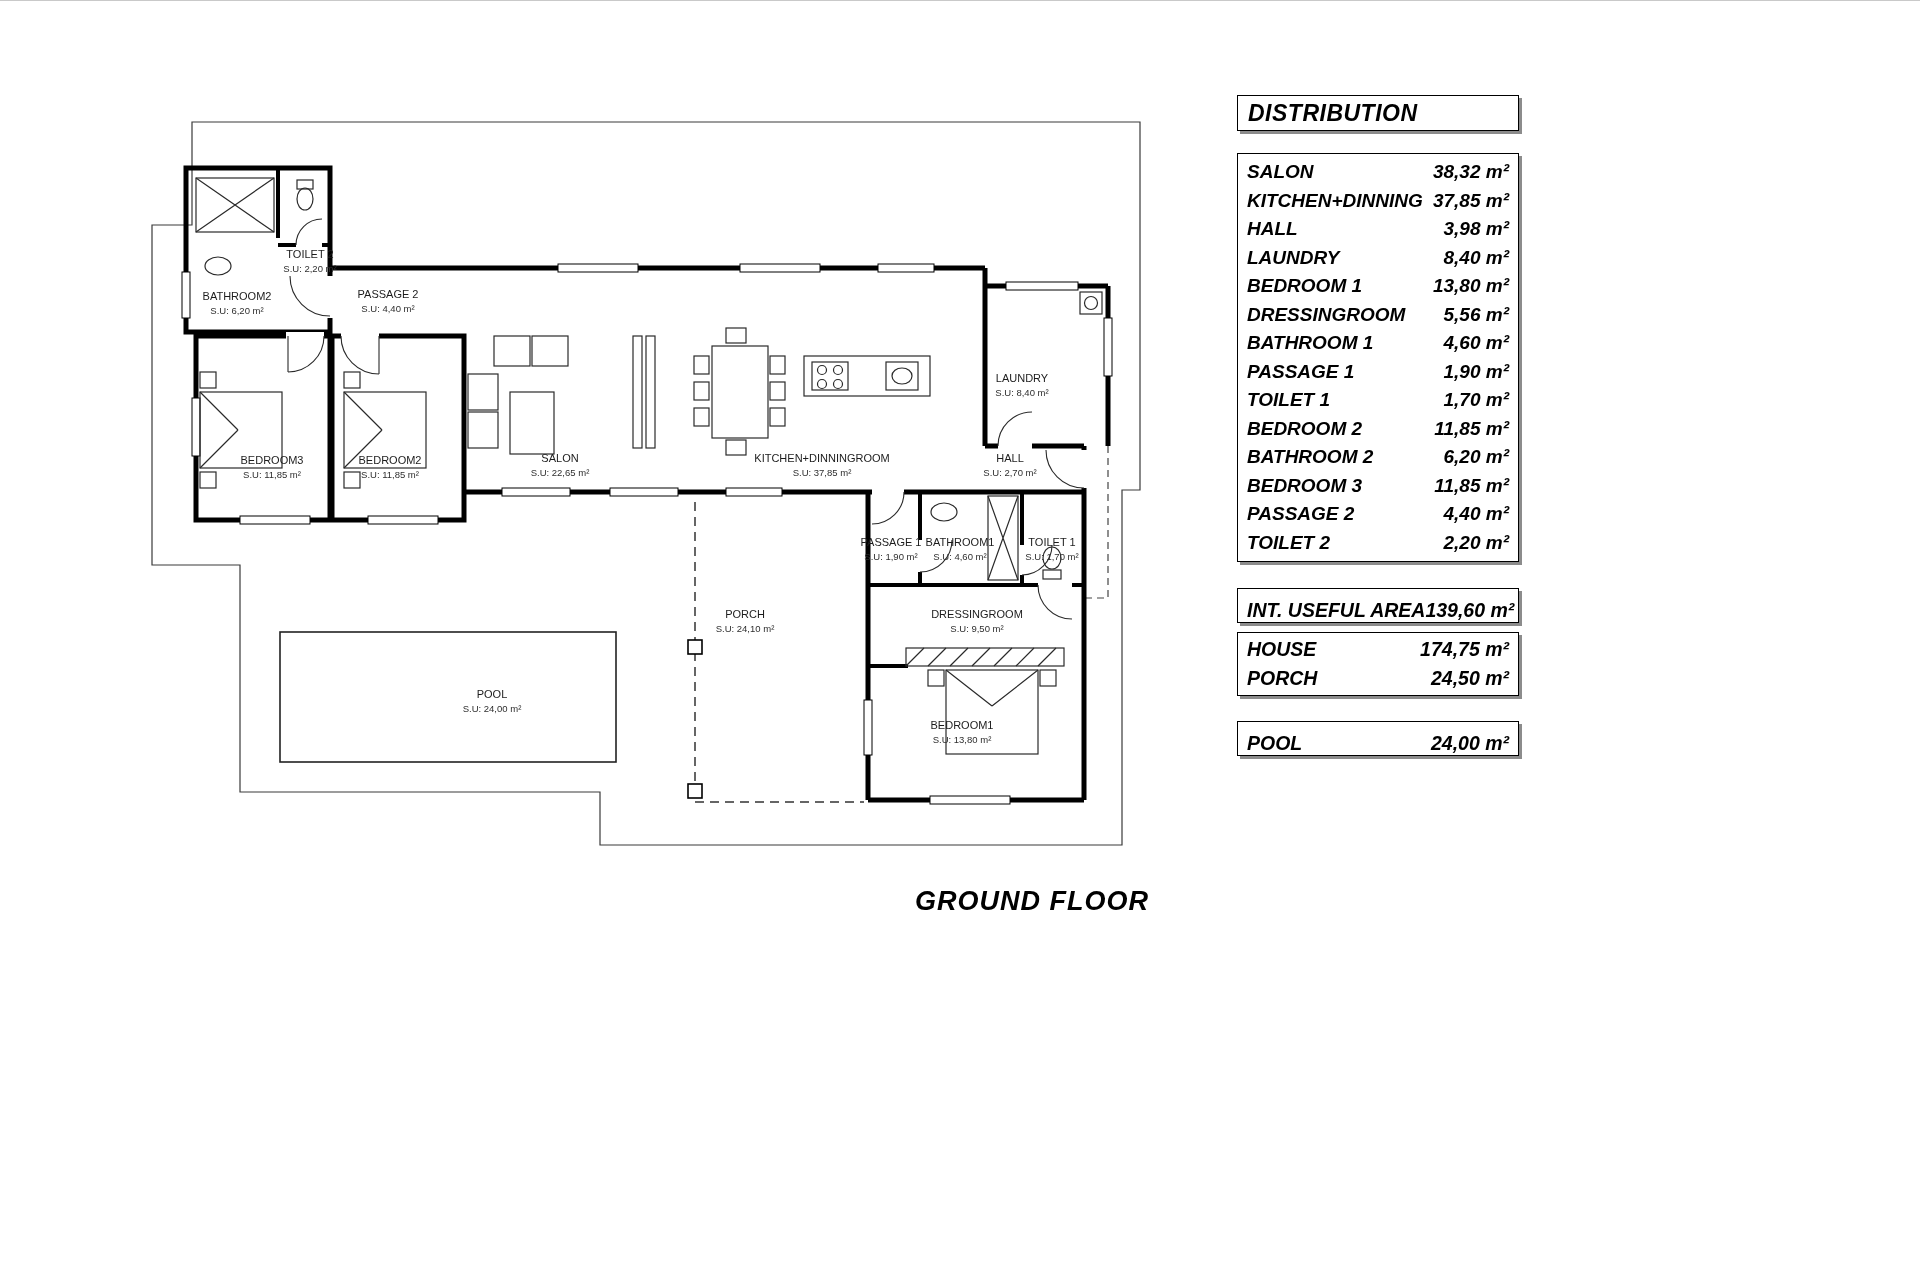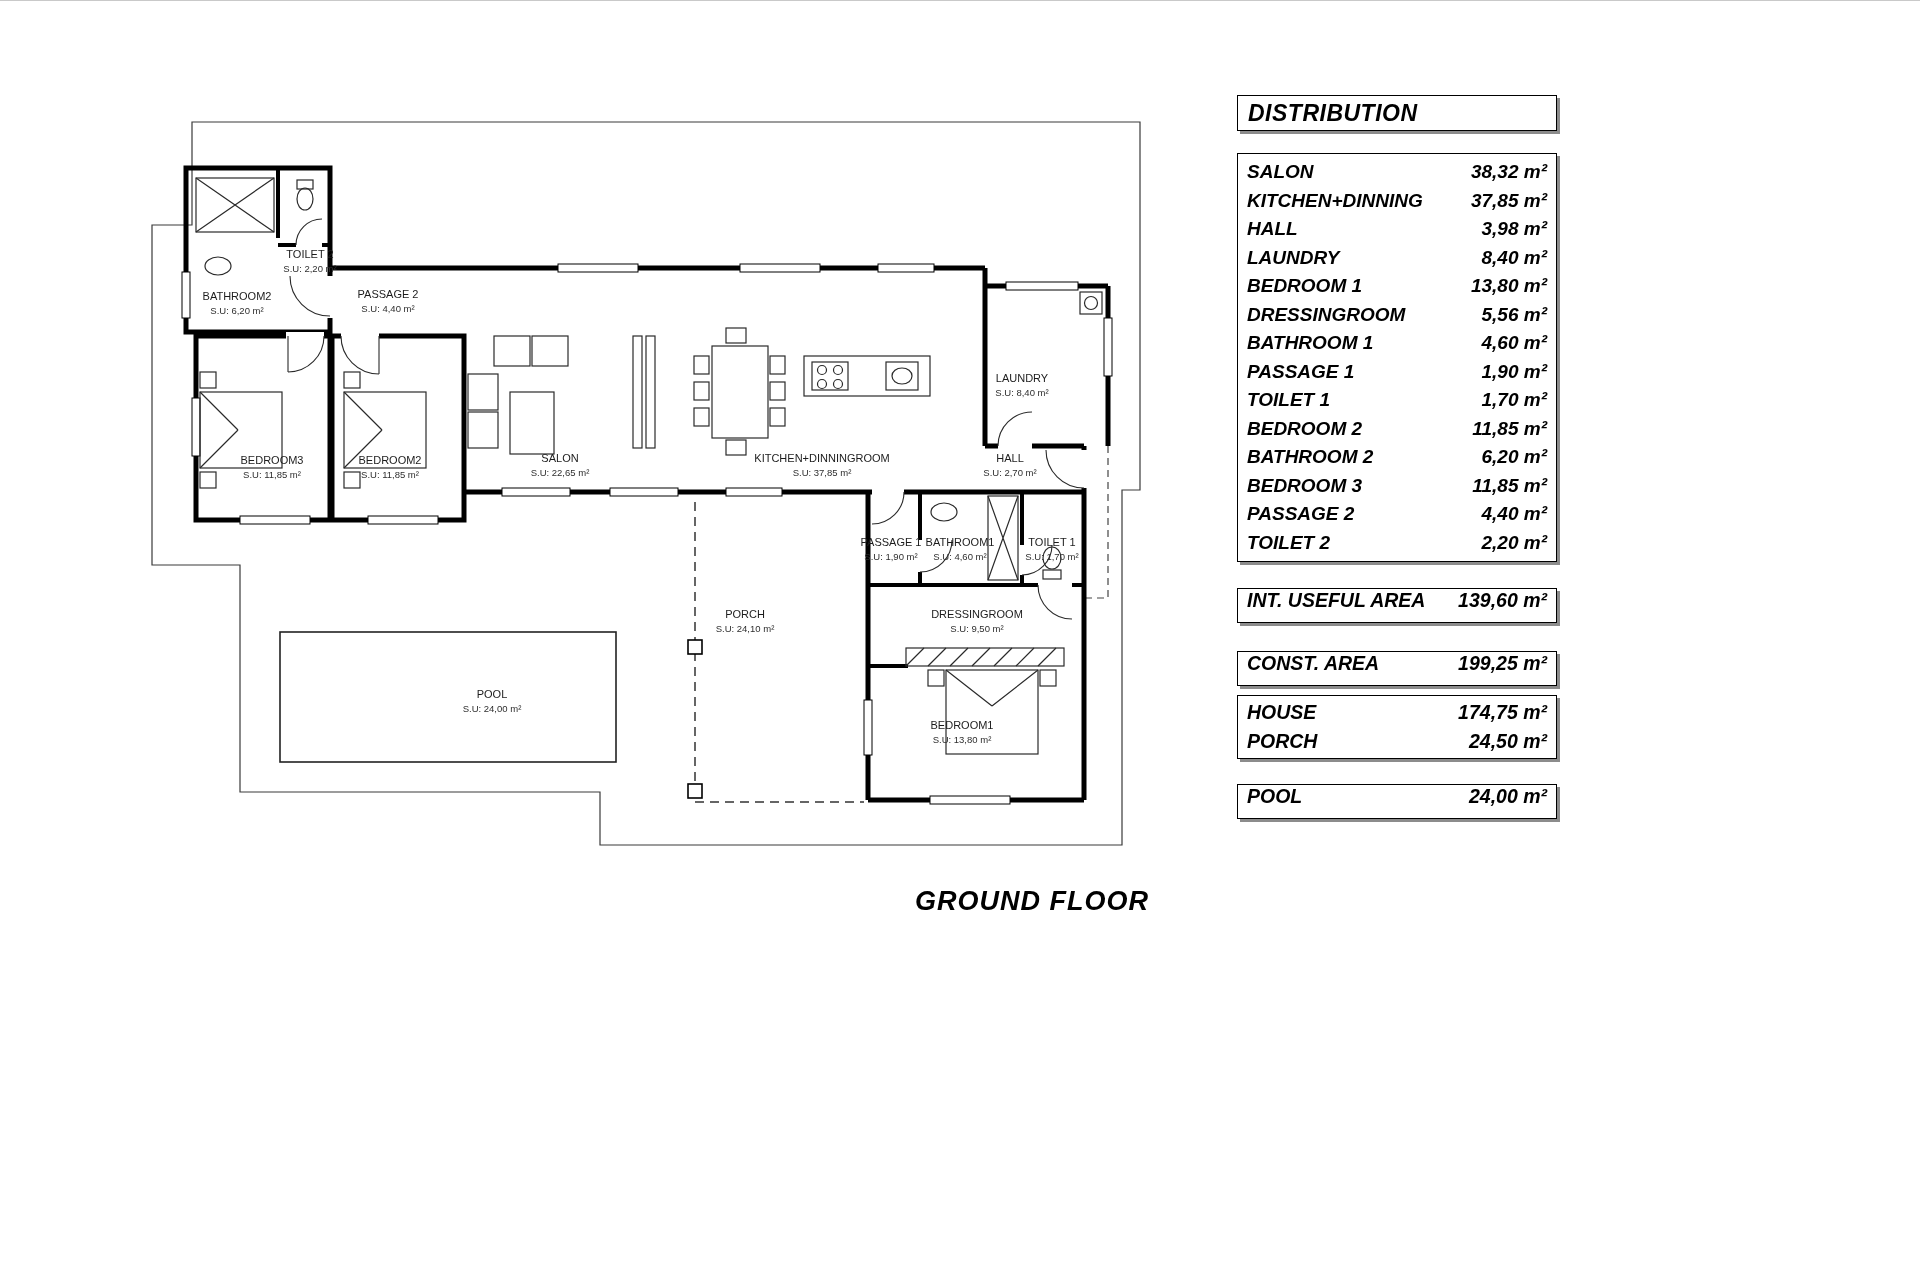--- a/index.html
+++ b/index.html
@@ -8,26 +8,26 @@
     font-family:"Liberation Sans",sans-serif;overflow:hidden;color:#000;
   }
   .sheet-topline{position:absolute;left:0;top:0;width:1920px;height:1px;background:#c9c9c9;}
   
   .plan-wrap{position:absolute;left:0;top:0;width:1920px;height:1280px;}
   svg text{font-family:"Liberation Sans",sans-serif;}
   .lbl{font-size:11px;fill:#1c1c1c;}
   .lbl2{font-size:9.5px;fill:#2e2e2e;}
   .gf-title{font-size:27px;font-weight:700;font-style:italic;fill:#000;letter-spacing:1px;}
   
-  .panel{position:absolute;left:1237px;top:95px;width:320px;font-style:italic;font-weight:700;}
+  .panel{position:absolute;left:1237px;top:95px;width:282px;font-style:italic;font-weight:700;}
   .box{background:#fff;border:1.7px solid #000;box-shadow:3px 3px 0 #8c8c8c;box-sizing:border-box;}
   .title-box{height:36px;display:flex;align-items:center;padding:0 10px;font-size:23px;letter-spacing:.5px;}
   .table-box{margin-top:22px;padding:4px 0;}
   .t-row{height:28.5px;display:flex;justify-content:space-between;align-items:center;padding:0 9px;font-size:19px;}
-  .sum-box{display:flex;justify-content:space-between;align-items:flex-start;height:35px;padding:0 9px;font-size:19.5px;}
+  .sum-box{display:flex;justify-content:space-between;align-items:flex-end;height:35px;padding:0 9px;font-size:19.5px;}
   .mt26{margin-top:26px;} .mt28{margin-top:28px;} .mt25{margin-top:25px;}
   .group-bottom{margin-top:9px;padding:2px 0;}
   .g-row{height:29px;display:flex;justify-content:space-between;align-items:center;padding:0 9px;font-size:19.5px;}
   .nm{white-space:nowrap;} .val{white-space:nowrap;}
 </style>
 </head>
 <body>
 
 <div class="sheet-topline"></div>
 
@@ -328,24 +328,20 @@
         <span class="val">2,20 m²</span>
       </div>
   </div>
 
   <div class="box sum-box mt26">
     <span class="nm">INT. USEFUL AREA</span>
     <span class="val">139,60 m²</span>
   </div>
 
 
-  <div class="box sum-box mt28">
-    <span class="nm">CONST. AREA</span>
-    <span class="val">199,25 m²</span>
-  </div>
 
   <div class="box group-bottom">
     <div class="g-row">
       <span class="nm">HOUSE</span>
       <span class="val">174,75 m²</span>
     </div>
     <div class="g-row">
       <span class="nm">PORCH</span>
       <span class="val">24,50 m²</span>
     </div>

